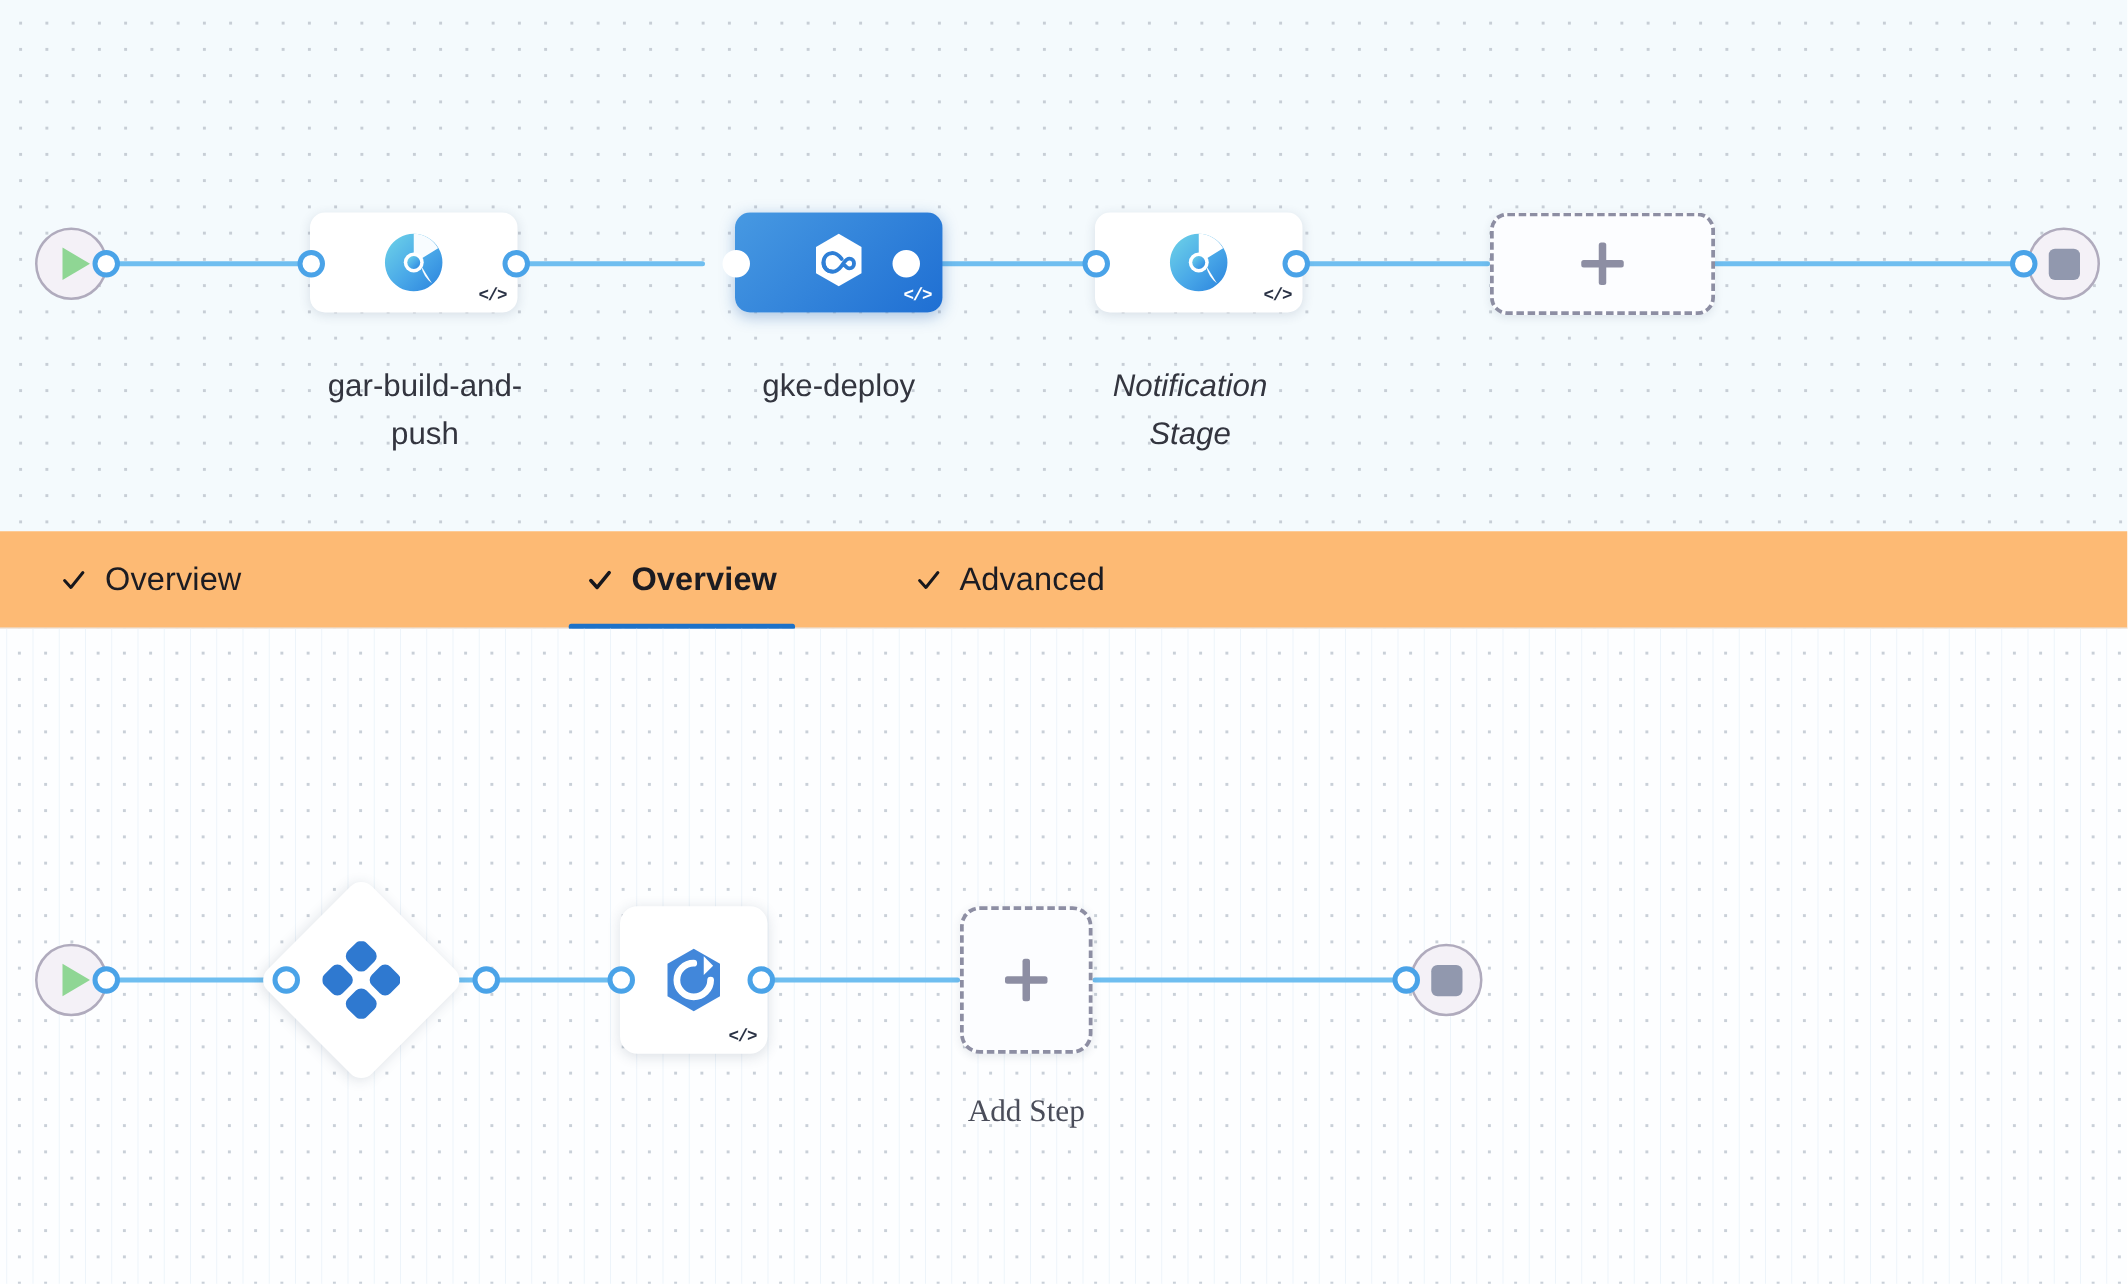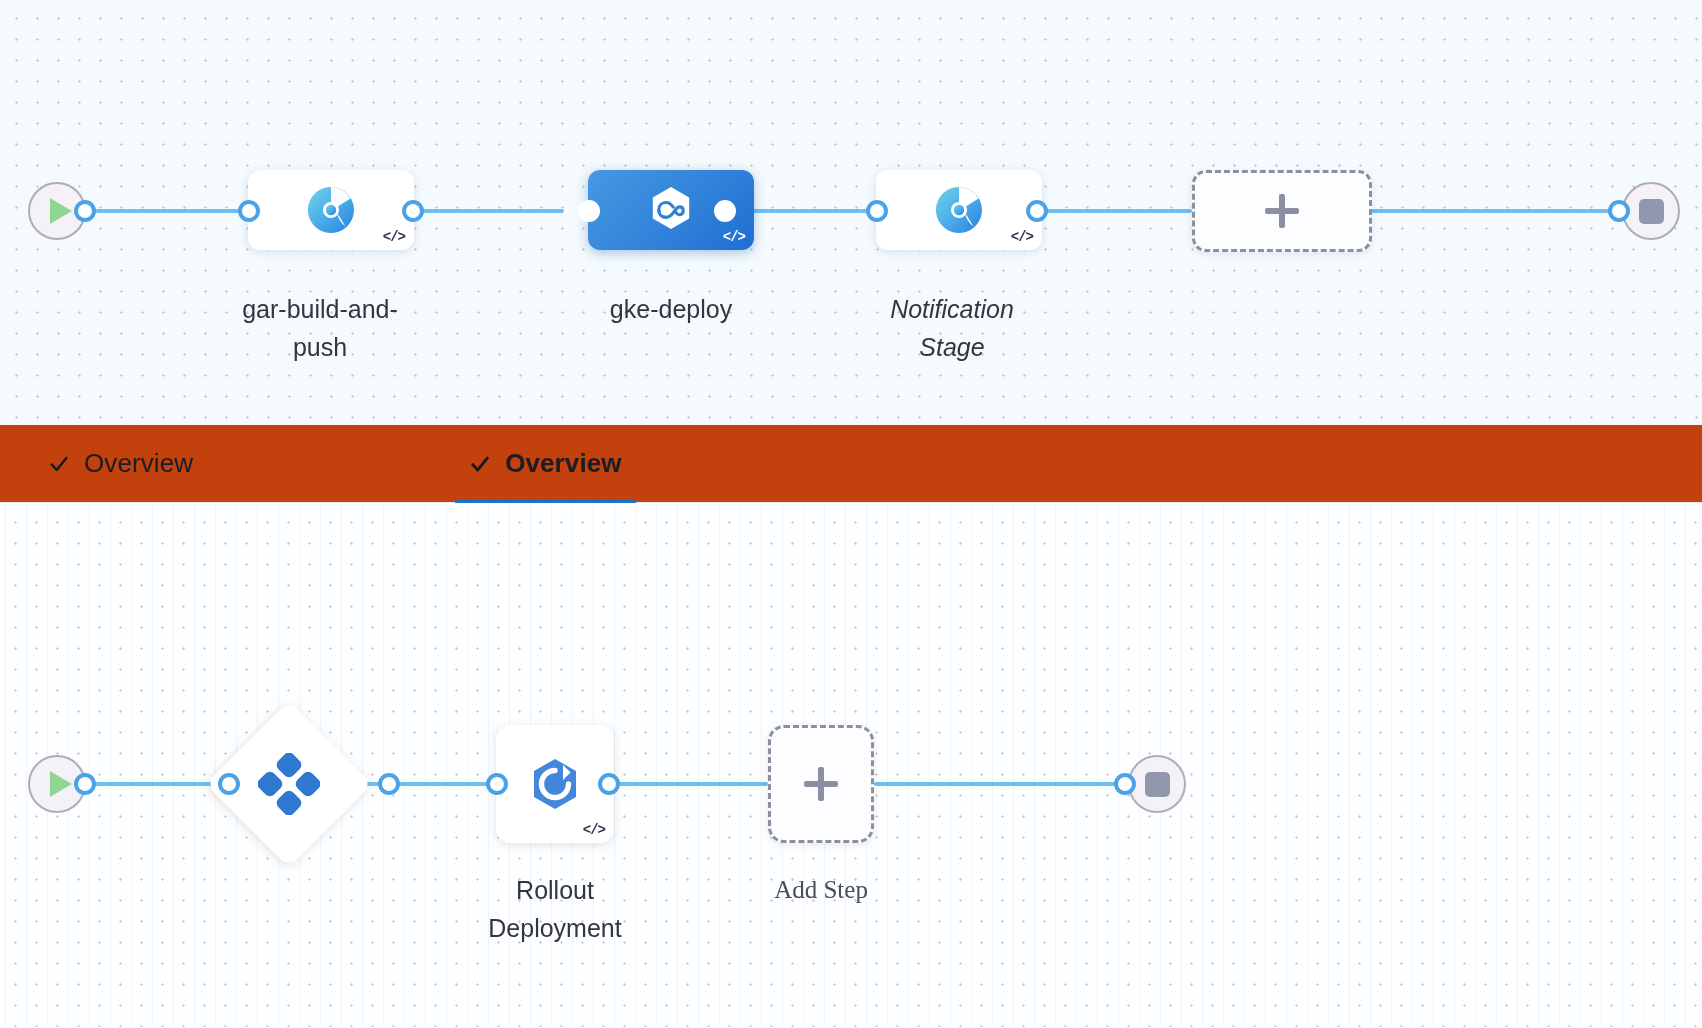--- a/index.html
+++ b/index.html
@@ -23,21 +23,21 @@
     background-size: 21px 21px;
     background-position: 6px 8px;
     overflow: hidden;
   }
 
   
   .tab-bar {
     position: relative;
     width: 1702px;
     height: 78px;
-    background: #c2410c;
+    background: #fdba74;
     border-bottom: 1px solid #e8eaed;
     display: flex;
     align-items: center;
     padding-left: 22px;
   }
   .tab {
     display: flex;
     align-items: center;
     height: 78px;
     gap: 14px;
@@ -264,21 +264,21 @@
         <path d="M26 3 L26 20 A6.5 6.5 0 0 1 31.6 23.2 L45.5 14.6 A23 23 0 0 0 26 3 Z" fill="#f8fcff"></path>
         <path d="M31.9 28.6 L40.5 42.6 A23 23 0 0 1 31.9 28.6 Z" fill="#f8fcff"></path>
         <circle cx="26" cy="26" r="8" fill="#ffffff"></circle>
         <circle cx="26" cy="26" r="5.2" fill="url(#cdg1)"></circle>
       </svg>
     </div>
     <span class="code-badge">&lt;/&gt;</span>
   </div>
   <div class="dot" style="left:238px; top:200px;"></div>
   <div class="dot" style="left:402px; top:200px;"></div>
-  <div class="caption" style="left:200px; top:290px; width:240px;">gar-build-and-
+  <div class="caption" style="left:220px; top:290px; width:240px;">gar-build-and-
 push</div>
 
   <div class="stage-card selected" style="left:588px; top:170px;">
     <div class="icon-wrap">
       <svg width="54" height="54" viewBox="0 0 54 54">
         <path d="M27 4 L45.2 14.5 L45.2 35.5 L27 46 L8.8 35.5 L8.8 14.5 Z" fill="#ffffff"></path>
         <path d="M22 19.5 c-4.3 0 -7.2 3.2 -7.2 7.4 c0 4.2 2.9 7.4 7.2 7.4 c3.4 0 5.6 -2.3 7.3 -4.6 l1.7 -2.4 c1.4 -1.9 2.7 -3.4 4.5 -3.4 c2.3 0 3.7 1.6 3.7 3.9 c0 2.3 -1.4 3.9 -3.7 3.9 c-1.8 0 -3.1 -1.5 -4.5 -3.4" fill="none" stroke="#2f7fd6" stroke-width="3.1" stroke-linecap="round"></path>
         <path d="M22 19.5 c3.4 0 5.6 2.3 7.3 4.6" fill="none" stroke="#2f7fd6" stroke-width="3.1" stroke-linecap="round"></path>
         <path d="M22 34.3 c-4.3 0 -7.2 -3.2 -7.2 -7.4" fill="none" stroke="#2f7fd6" stroke-width="3.1" stroke-linecap="round"></path>
       </svg>
@@ -338,20 +338,26 @@
   <span class="tab-spacer-3"></span>
 
   <div class="tab active">
     <svg class="tick" viewBox="0 0 24 24">
       <path d="M4 12.5 L9.5 18.5 L20 5.5" fill="none" stroke="#17171c" stroke-width="3.1" stroke-linecap="round" stroke-linejoin="round"></path>
     </svg>
     <span class="tab-label">Overview</span>
   </div>
   <span class="tab-spacer-4"></span>
 
+  <div class="tab">
+    <svg class="tick" viewBox="0 0 24 24">
+      <path d="M4 12.5 L9.5 18.5 L20 5.5" fill="none" stroke="#17171c" stroke-width="2.6" stroke-linecap="round" stroke-linejoin="round"></path>
+    </svg>
+    <span class="tab-label">Advanced</span>
+  </div>
 </div>
 
 <div class="step-canvas">
 
   <div class="conn" style="left:78px;  top:279px; width:152px;"></div>
   <div class="conn" style="left:366px; top:279px; width:148px;"></div>
   <div class="conn" style="left:608px; top:279px; width:160px;"></div>
   <div class="conn" style="left:874px; top:279px; width:250px;"></div>
 
   <div class="start-node" style="left:28px; top:252px;">
@@ -376,22 +382,20 @@
   <div class="step-card" style="left:496px; top:222px;">
     <svg width="62" height="62" viewBox="0 0 62 62">
       <path d="M31 6 L52 18 L52 44 L31 56 L10 44 L10 18 Z" fill="#4287da"></path>
       <path d="M31 17.5 a13.5 13.5 0 1 0 13.5 13.5" fill="none" stroke="#ffffff" stroke-width="5.4" stroke-linecap="round"></path>
       <path d="M39 12 L46.5 19.5 L39 27 Z" fill="#ffffff"></path>
     </svg>
     <span class="code-badge">&lt;/&gt;</span>
   </div>
   <div class="dot" style="left:486px; top:270px;"></div>
   <div class="dot" style="left:598px; top:270px;"></div>
-  <div class="caption" style="left:455px; top:368px; width:200px;">Rollout
-Deployment</div>
 
   <div class="add-placeholder" style="left:768px; top:222px; width:106px; height:118px; border-radius:16px;">
     <span class="plus-glyph"></span>
   </div>
   <div class="caption muted" style="left:746px; top:368px; width:150px;font-family:Liberation Serif, serif;">Add Step</div>
 
   <div class="dot" style="left:1114px; top:270px;"></div>
   <div class="stop-node" style="left:1128px; top:252px;">
     <span class="stop-sq"></span>
   </div>

